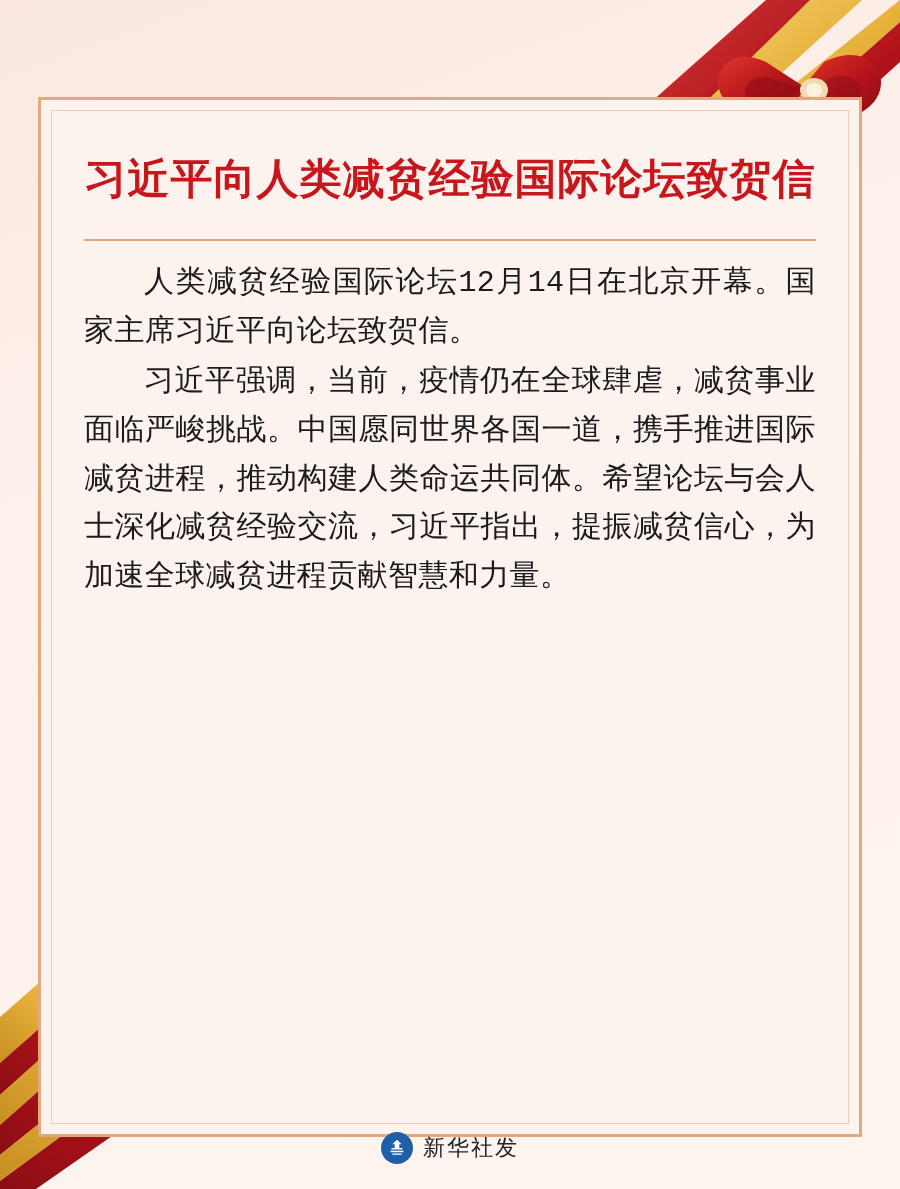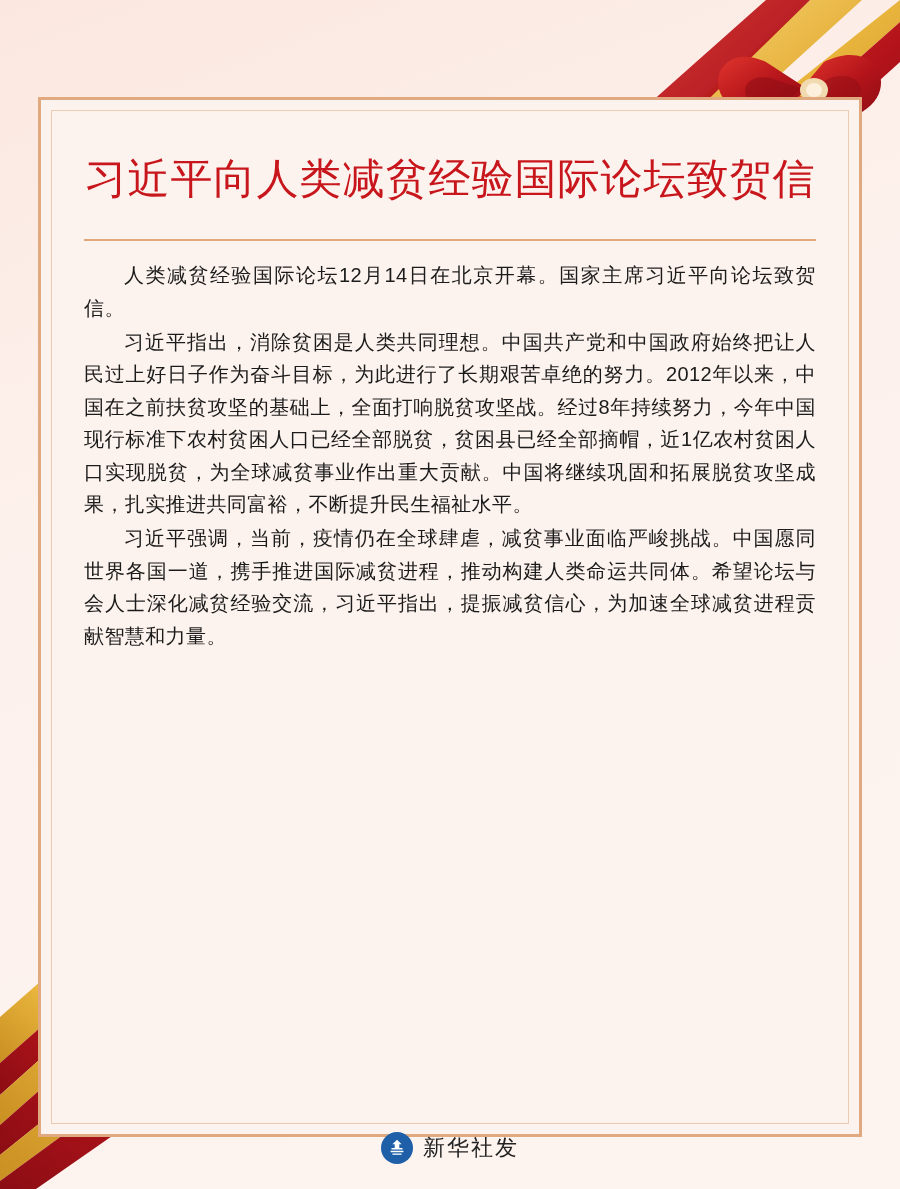--- a/index.html
+++ b/index.html
@@ -58,45 +58,45 @@
     top: 97px;
     width: 824px;
     height: 1040px;
     box-sizing: border-box;
     padding: 52px 46px 30px 46px;
     z-index: 5;
   }
 
   .headline {
     font-family: "Liberation Serif", "DejaVu Serif", serif;
-    font-weight: normal;
+    font-weight: bold;
     font-size: 42px;
     line-height: 1.15;
     letter-spacing: 1px;
     color: #c8161d;
     text-align: center;
     margin: 6px 0 0 0;
   }
 
   .rule {
     width: 100%;
     height: 2px;
     background: #e3a878;
     margin: 36px 0 18px 0;
   }
 
   .body-text p {
-    font-size: 20px;
+    font-size: 30px;
     line-height: 1.62;
     color: #1b1b1b;
     margin: 0 0 2px 0;
     text-indent: 2em;
     text-align: justify;
     letter-spacing: 0.4px;
-    font-family: Liberation Sans, sans-serif;
+    font-family: Liberation Mono, monospace;
   }
 
   
   .footer {
     position: absolute;
     left: 0;
     right: 0;
     bottom: 18px;
     height: 46px;
     display: flex;
@@ -190,21 +190,20 @@
 
   <div class="frame">
     <div class="frame-inner"></div>
   </div>
 
   <div class="content">
     <h1 class="headline">习近平向人类减贫经验国际论坛致贺信</h1>
     <div class="rule"></div>
     <div class="body-text">
       <p>人类减贫经验国际论坛12月14日在北京开幕。国家主席习近平向论坛致贺信。</p>
-      <p>习近平指出，消除贫困是人类共同理想。中国共产党和中国政府始终把让人民过上好日子作为奋斗目标，为此进行了长期艰苦卓绝的努力。2012年以来，中国在之前扶贫攻坚的基础上，全面打响脱贫攻坚战。经过8年持续努力，今年中国现行标准下农村贫困人口已经全部脱贫，贫困县已经全部摘帽，近1亿农村贫困人口实现脱贫，为全球减贫事业作出重大贡献。中国将继续巩固和拓展脱贫攻坚成果，扎实推进共同富裕，不断提升民生福祉水平。</p>
       <p>习近平强调，当前，疫情仍在全球肆虐，减贫事业面临严峻挑战。中国愿同世界各国一道，携手推进国际减贫进程，推动构建人类命运共同体。希望论坛与会人士深化减贫经验交流，习近平指出，提振减贫信心，为加速全球减贫进程贡献智慧和力量。</p>
     </div>
   </div>
 
   <div class="footer">
     <span class="logo">
       <svg width="22" height="22" viewBox="0 0 24 24" aria-hidden="true">
         <path d="M12 3 L17 8 H14.5 V12 H18 V13.5 H6 V12 H9.5 V8 H7 Z" fill="#ffffff"></path>
         <rect x="5" y="15" width="14" height="1.6" fill="#ffffff"></rect>
         <rect x="7" y="18" width="10" height="1.4" fill="#ffffff"></rect>

